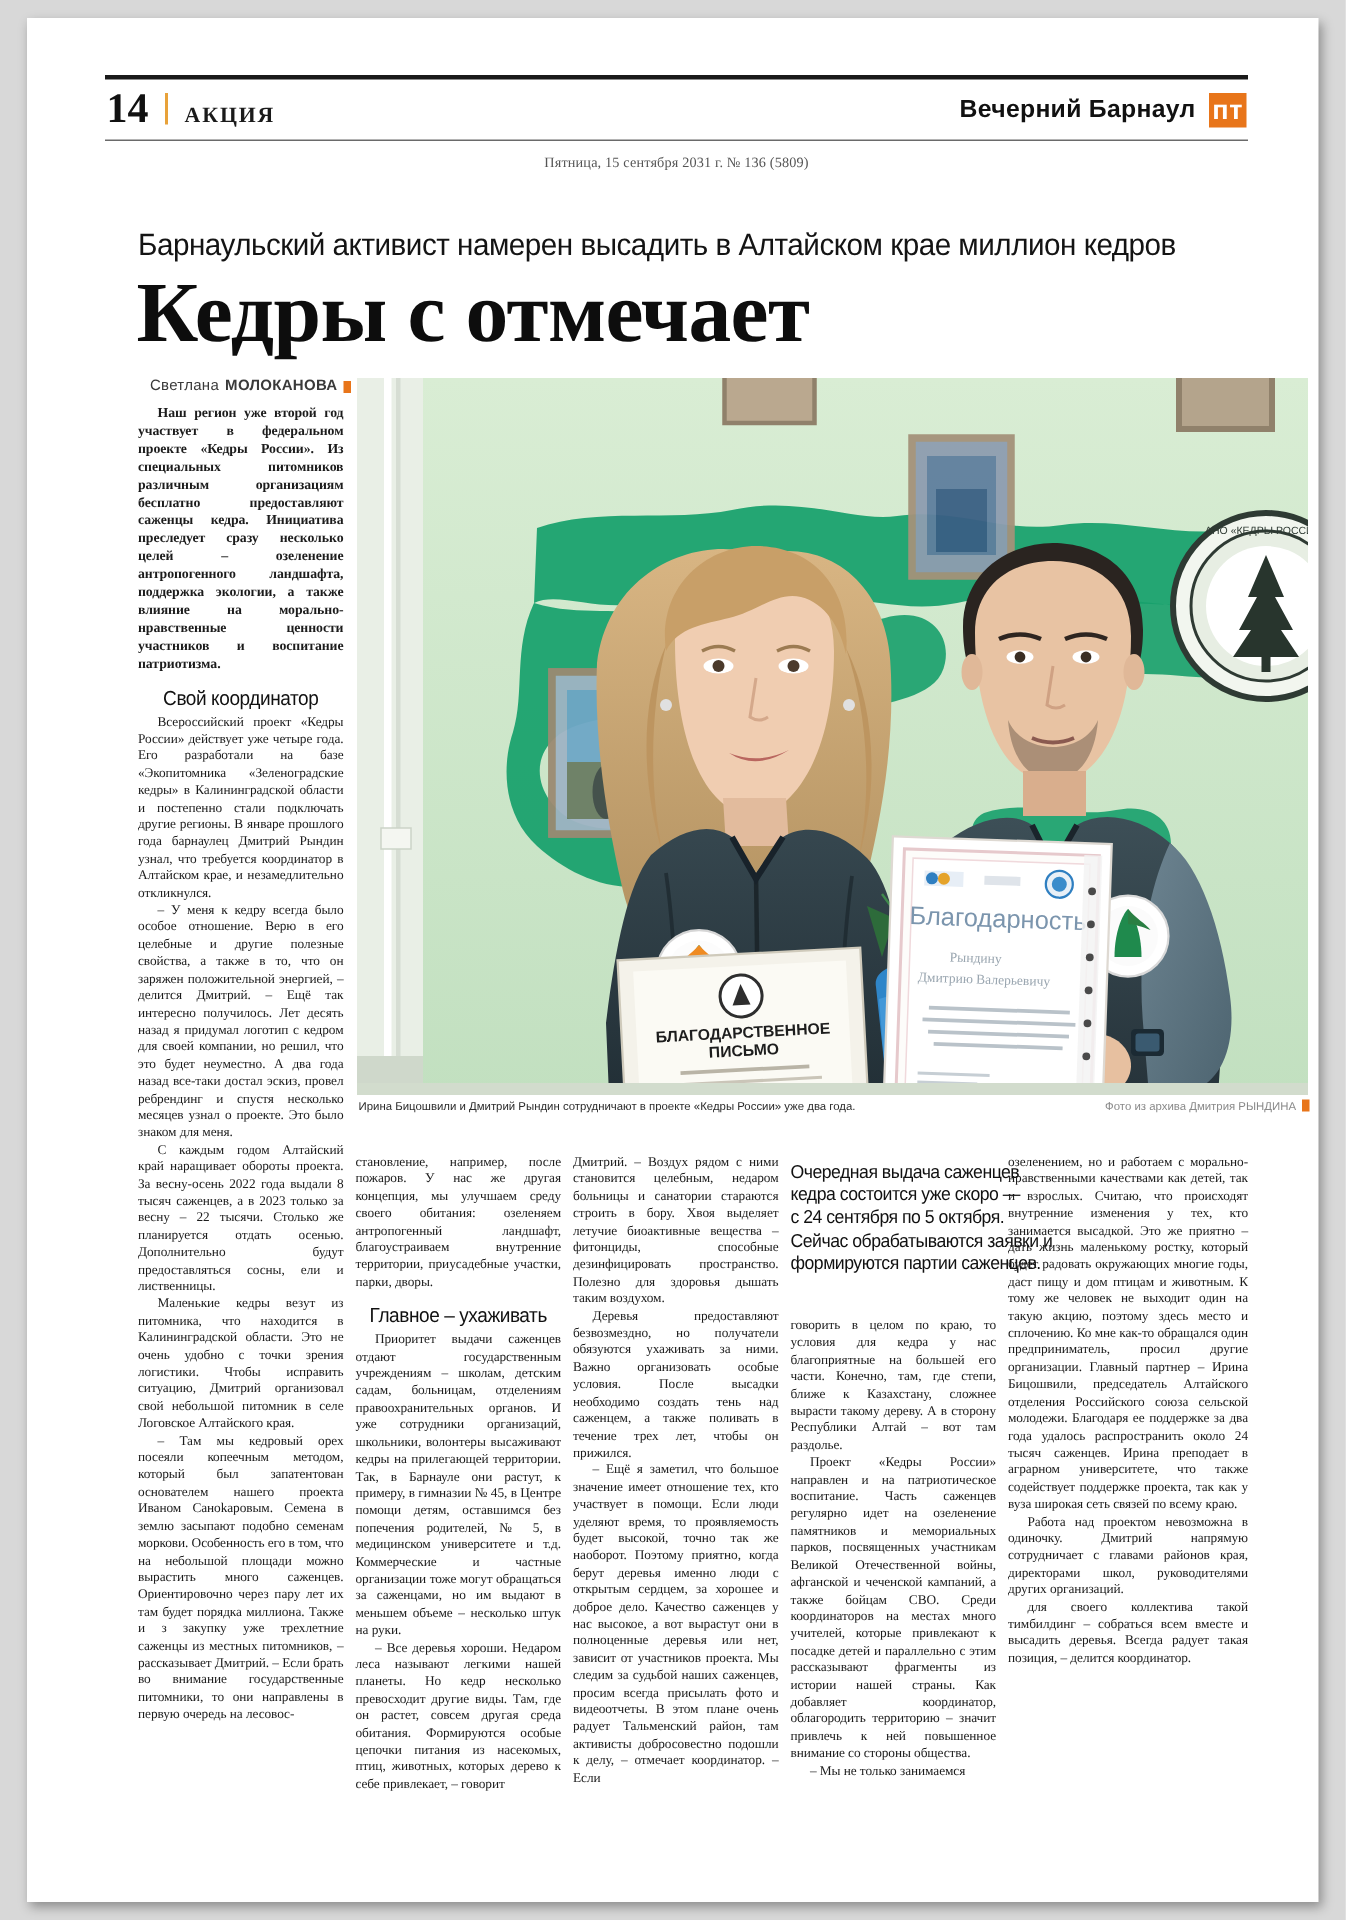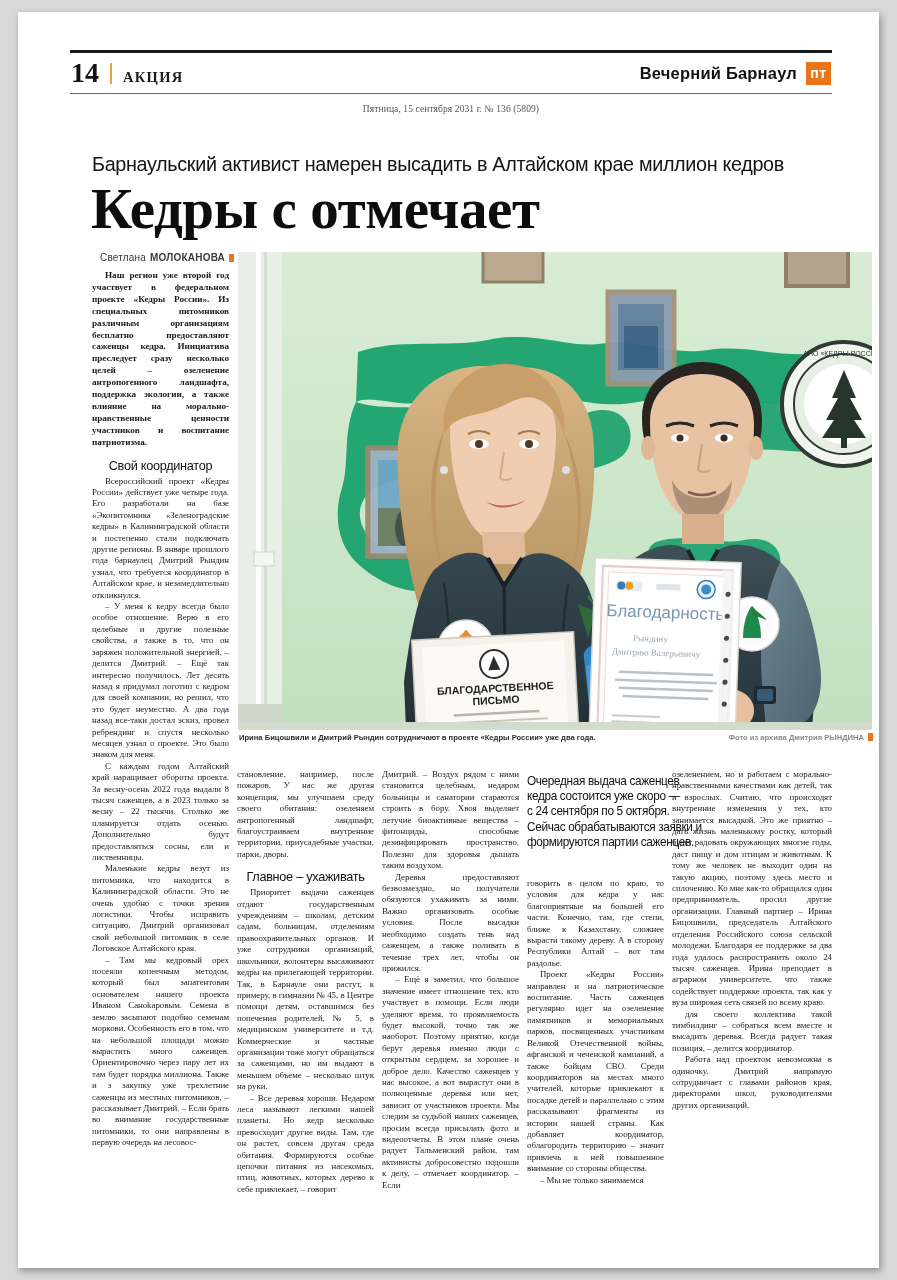--- a/index.html
+++ b/index.html
@@ -84,21 +84,21 @@
     font-family: "Liberation Sans", sans-serif;
     font-size: 16.5px;
     font-weight: bold;
     color: #111;
     letter-spacing: 0.2px;
   }
   .daybadge {
     background: #e8751a;
     color: #fff;
     font-family: "Liberation Sans", sans-serif;
-    font-size: 14px;
+    font-size: 18px;
     font-weight: bold;
     width: 25px;
     height: 23px;
     display: flex;
     align-items: center;
     justify-content: center;
     letter-spacing: 0.5px;
   }
   .issue-line {
     text-align: center;
@@ -172,21 +172,20 @@
     position: absolute;
     left: 221px;
     top: 721px;
     width: 634px;
     display: flex;
     justify-content: space-between;
     align-items: center;
     font-family: "Liberation Sans", sans-serif;
     font-size: 7.6px;
     color: #2c2c2c;
-    font-weight: bold;
   }
   #photo-caption .credit {
     color: #8a8a8a;
     display: flex;
     align-items: flex-start;
     gap: 4px;
   }
   
   .col {
     position: absolute;
@@ -568,17 +567,17 @@
   </div>
 
   <div class="col" id="col-b5">
     <p class="noind">говорить в целом по краю, то условия для кедра у нас благоприятные на большей его части. Конечно, там, где степи, ближе к Казахстану, сложнее вырасти такому дереву. А в сторону Республики Алтай – вот там раздолье.</p>
     <p>Проект «Кедры России» направлен и на патриотическое воспитание. Часть саженцев регулярно идет на озеленение памятников и мемориальных парков, посвященных участникам Великой Отечественной войны, афганской и чеченской кампаний, а также бойцам СВО. Среди координаторов на местах много учителей, которые привлекают к посадке детей и параллельно с этим рассказывают фрагменты из истории нашей страны. Как добавляет координатор, облагородить территорию – значит привлечь к ней повышенное внимание со стороны общества.</p>
     <p>– Мы не только занимаемся</p>
   </div>
 
   <div class="col" id="col-b4">
     <p class="noind">озеленением, но и работаем с морально-нравственными качествами как детей, так и взрослых. Считаю, что происходят внутренние изменения у тех, кто занимается высадкой. Это же приятно – дать жизнь маленькому ростку, который будет радовать окружающих многие годы, даст пищу и дом птицам и животным. К тому же человек не выходит один на такую акцию, поэтому здесь место и сплочению. Ко мне как-то обращался один предприниматель, просил другие организации. Главный партнер – Ирина Бицошвили, председатель Алтайского отделения Российского союза сельской молодежи. Благодаря ее поддержке за два года удалось распространить около 24 тысяч саженцев. Ирина преподает в аграрном университете, что также содействует поддержке проекта, так как у вуза широкая сеть связей по всему краю.</p>
+    <p>Работа над проектом невозможна в одиночку. Дмитрий напрямую сотрудничает с главами районов края, директорами школ, руководителями других организаций.</p>
     <p>для своего коллектива такой тимбилдинг – собраться всем вместе и высадить деревья. Всегда радует такая позиция, – делится координатор.</p>
-    <p>Работа над проектом невозможна в одиночку. Дмитрий напрямую сотрудничает с главами районов края, директорами школ, руководителями других организаций.</p>
   </div>
 
 </div>
 
 </body></html>

